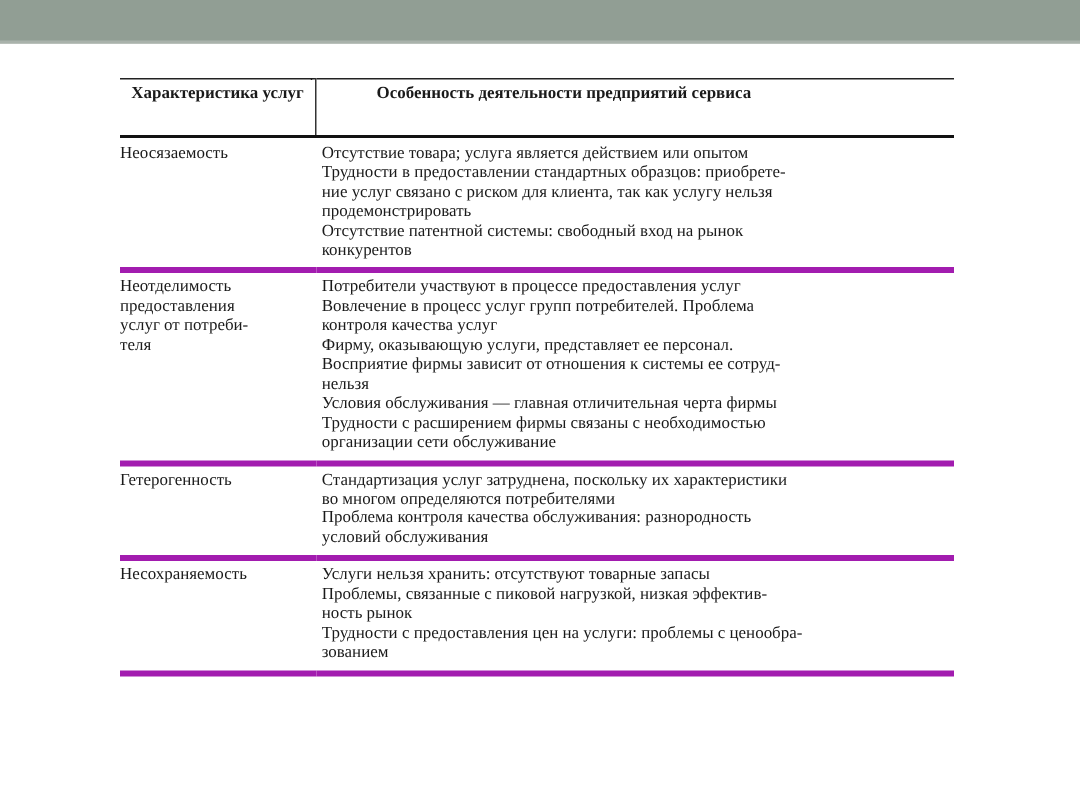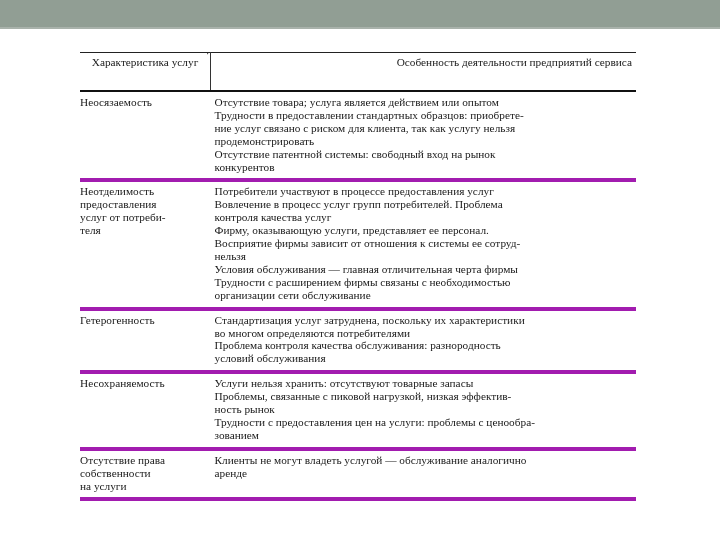--- a/index.html
+++ b/index.html
@@ -17,24 +17,24 @@
   .mark { position: absolute; left: 126px; top: -4px; font-size: 10px; }
   .title {
     text-align: center; font-weight: bold; font-size: 13px; letter-spacing: 0.2px;
     margin-left: 50px; height: 20px; line-height: 18px;
   }
   table {
     width: 556px; border-collapse: collapse; font-size: 11.3px; line-height: 12.9px;
   }
   thead tr { border-top: 1.5px solid #222; border-bottom: 2px solid #111; }
   thead th {
-    font-weight: normal; vertical-align: top; padding: 3px 4px 6px 4px; height: 28px;
+    font-weight: bold; vertical-align: top; padding: 3px 4px 6px 4px; height: 28px;
   }
   th.c1 { width: 122px; text-align: center; border-right: 1px solid #333; }
-  th.c2 { text-align: right; padding-left: 20px; }
+  th.c2 { text-align: left; padding-left: 40px; }
   tbody tr { border-bottom: 4px solid #a21caf; }
   tbody td { vertical-align: top; padding: 3px 0 5px 0; }
   td.c1 { width: 126px; padding-right: 4px; }
   td.c2 { padding-left: 4px; }
   .line { display: block; white-space: nowrap; }
   tbody tr.r1 td { padding-top: 4px; }
 </style>
 </head>
 <body>
 
@@ -98,26 +98,15 @@
             <span class="line">Несохраняемость</span>
           </td>
           <td class="c2">
             <span class="line">Услуги нельзя хранить: отсутствуют товарные запасы</span>
             <span class="line">Проблемы, связанные с пиковой нагрузкой, низкая эффектив-</span>
             <span class="line">ность рынок</span>
             <span class="line">Трудности с предоставления цен на услуги: проблемы с ценообра-</span>
             <span class="line">зованием</span>
           </td>
         </tr>
-        <tr class="r5">
-          <td class="c1">
-            <span class="line">Отсутствие права</span>
-            <span class="line">собственности</span>
-            <span class="line">на услуги</span>
-          </td>
-          <td class="c2">
-            <span class="line">Клиенты не могут владеть услугой — обслуживание аналогично</span>
-            <span class="line">аренде</span>
-          </td>
-        </tr>
       </tbody>
   </table>
 </div>
 
 </body></html>

